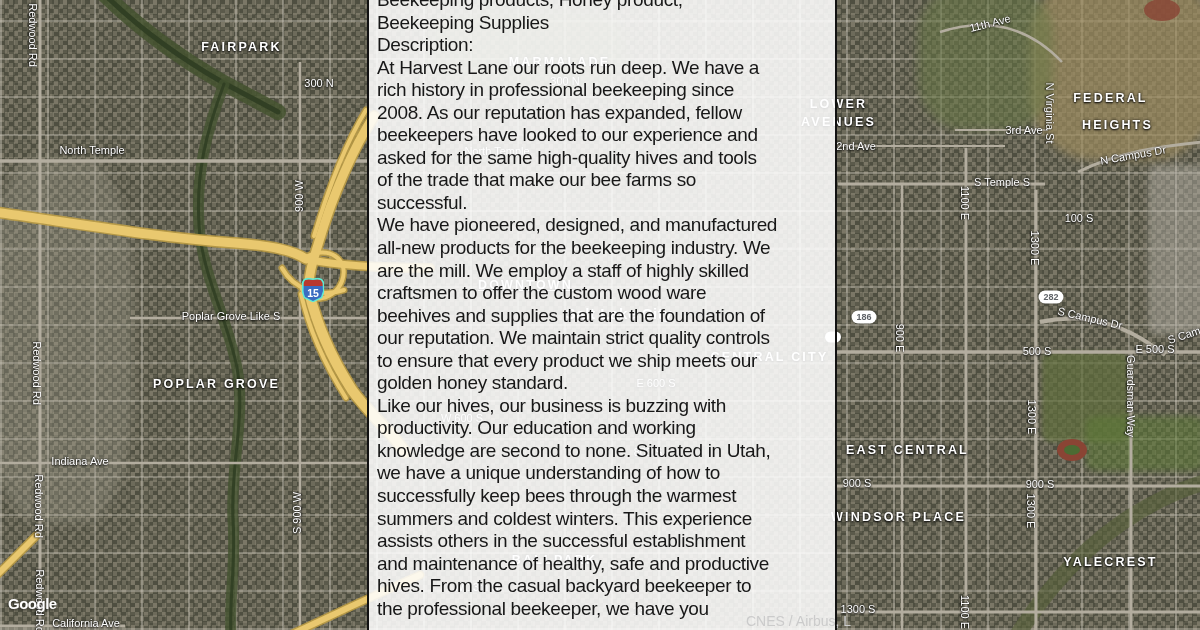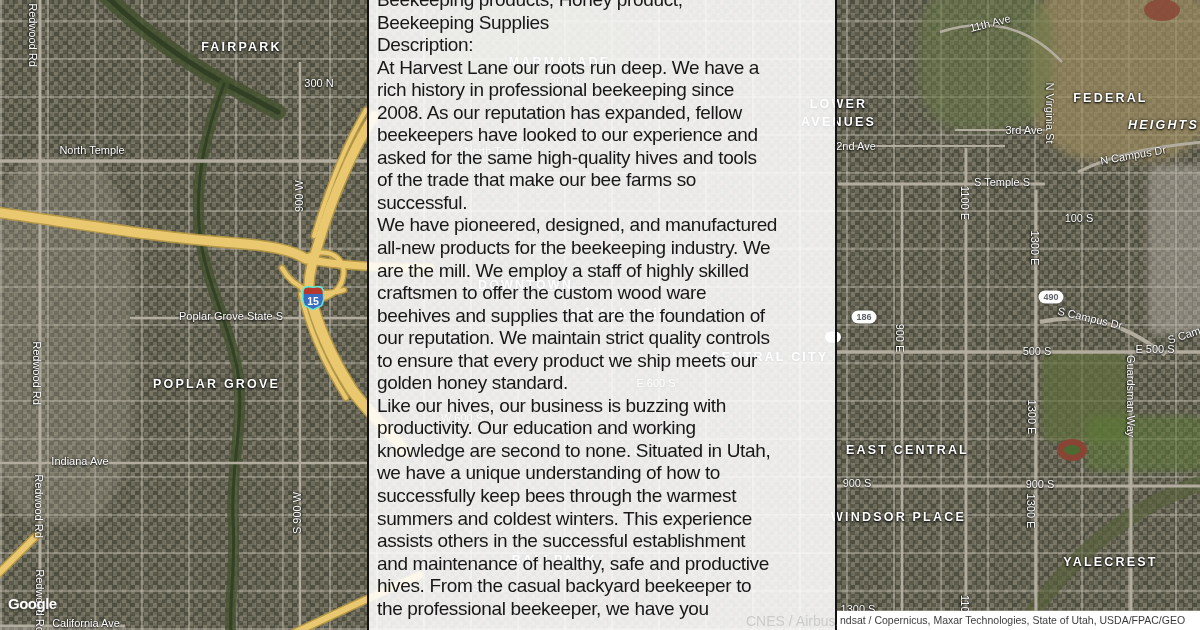--- a/index.html
+++ b/index.html
@@ -34,21 +34,21 @@
   .street,.vstreet,.ghost-street{font-size:11px;font-weight:400;
     text-shadow:0 1px 2px rgba(0,0,0,.95),0 0 2px rgba(0,0,0,.85);}
   .district,.ghost-district{font-size:12.5px;font-weight:700;letter-spacing:2.2px;
     text-shadow:0 1px 2px rgba(0,0,0,.95),0 0 3px rgba(0,0,0,.85);padding-left:19px;}
   .ghost-city{font-size:15px;font-weight:600;letter-spacing:.6px;
     text-shadow:0 1px 2px rgba(0,0,0,.9);}
   .badge{font-size:9px;line-height:11px;color:#5f6368;background:#fff;padding:1px 5px;
     border-radius:8px;box-shadow:0 0 2px rgba(0,0,0,.45);font-weight:700;min-width:6px;min-height:9px;text-align:center;}
   .shield{width:23px;height:25px;background:#5eead4;padding:1.5px;box-sizing:border-box;
     clip-path:polygon(50% 100%,10% 82%,0 55%,2% 18%,10% 6%,28% 0,50% 4%,72% 0,90% 6%,98% 18%,100% 55%,90% 82%);
-    display:block;margin-top:8px;}
+    display:block;}
   .shield-in{display:flex;align-items:center;justify-content:center;width:100%;height:100%;
     clip-path:polygon(50% 100%,10% 82%,0 55%,2% 18%,10% 6%,28% 0,50% 4%,72% 0,90% 6%,98% 18%,100% 55%,90% 82%);
     background:linear-gradient(180deg,#b9382e 0 6.5px,#3a6cc0 6.5px);
     color:#fff;font-size:10.5px;font-weight:700;padding-top:5px;box-sizing:border-box;}
 
   
   .overlay-panel{position:absolute;left:367px;top:0;width:466px;height:630px;z-index:10;
     background:rgba(255,255,255,.87);
     border-left:2px solid #121212;border-right:2px solid #121212;overflow:hidden;}
   .panel-text{margin-top:-11px;padding:0 8px;font-size:19px;line-height:22.55px;
@@ -144,21 +144,21 @@
 
   <div id="map-labels">
       <span class="lbl vstreet" style="left: 33px; top: 35px; transform: translate(-50%, -50%) rotate(90deg);">Redwood Rd</span>
       <span class="lbl district" style="left: 232px; top: 47px; transform: translate(-50%, -50%);">FAIRPARK</span>
       <span class="lbl street" style="left: 319px; top: 83px; transform: translate(-50%, -50%);">300 N</span>
       <span class="lbl street" style="left: 92px; top: 150px; transform: translate(-50%, -50%);">North Temple</span>
       <span class="lbl vstreet" style="left: 299px; top: 196px; transform: translate(-50%, -50%) rotate(-90deg);">900 W</span>
       <span class="lbl shield" style="left: 313px; top: 290px; transform: translate(-50%, -50%);">
         <span class="shield-in">15</span>
       </span>
-      <span class="lbl street" style="left: 231px; top: 316px; transform: translate(-50%, -50%);">Poplar Grove State S</span>
+      <span class="lbl street" style="left: 231px; top: 316px; transform: translate(-50%, -50%);">Poplar Grove Like S</span>
       <span class="lbl vstreet" style="left: 37px; top: 373px; transform: translate(-50%, -50%) rotate(90deg);">Redwood Rd</span>
       <span class="lbl district" style="left: 207px; top: 384px; transform: translate(-50%, -50%); text-align: right;">POPLAR GROVE</span>
       <span class="lbl street" style="left: 80px; top: 461px; transform: translate(-50%, -50%);">Indiana Ave</span>
       <span class="lbl vstreet" style="left: 39px; top: 506px; transform: translate(-50%, -50%) rotate(90deg);">Redwood Rd</span>
       <span class="lbl vstreet" style="left: 297px; top: 513px; transform: translate(-50%, -50%) rotate(-90deg);">S 900 W</span>
       <span class="lbl vstreet" style="left: 40px; top: 601px; transform: translate(-50%, -50%) rotate(90deg);">Redwood Rd</span>
       <span class="lbl street" style="left: 86px; top: 623px; transform: translate(-50%, -50%);">California Ave</span>
       <span class="lbl ghost-district" style="left: 550px; top: 62px; transform: translate(-50%, -50%);">MARMALADE</span>
       <span class="lbl ghost-street" style="left: 565px; top: 81px; transform: translate(-50%, -50%);">300 N</span>
       <span class="lbl ghost-street" style="left: 497px; top: 151px; transform: translate(-50%, -50%);">North Temple</span>
@@ -170,29 +170,29 @@
       <span class="lbl ghost-street" style="left: 432px; top: 450px; transform: translate(-50%, -50%);">800 S</span>
       <span class="lbl ghost-street" style="left: 648px; top: 452px; transform: translate(-50%, -50%);">800 S</span>
       <span class="lbl ghost-district" style="left: 545px; top: 560px; transform: translate(-50%, -50%);">BALLPARK</span>
       <span class="lbl ghost-street" style="left: 476px; top: 587px; transform: translate(-50%, -50%);">W 13th S</span>
       <span class="lbl ghost-street" style="left: 650px; top: 611px; transform: translate(-50%, -50%);">1300 S</span>
       <span class="lbl street" style="left: 990px; top: 23px; transform: translate(-50%, -50%) rotate(-14deg);">11th Ave</span>
       <span class="lbl district" style="left: 829px; top: 104px; transform: translate(-50%, -50%); text-align: right;">LOWER</span>
       <span class="lbl district" style="left: 829px; top: 122px; transform: translate(-50%, -50%);">AVENUES</span>
       <span class="lbl vstreet" style="left: 1050px; top: 113px; transform: translate(-50%, -50%) rotate(90deg);">N Virginia St</span>
       <span class="lbl district" style="left: 1101px; top: 98px; transform: translate(-50%, -50%);">FEDERAL</span>
-      <span class="lbl district" style="left: 1154px; top: 125px; transform: translate(-50%, -50%); font-style: italic;">HEIGHTS</span>
+      <span class="lbl district" style="left: 1108px; top: 125px; transform: translate(-50%, -50%);">HEIGHTS</span>
       <span class="lbl street" style="left: 1024px; top: 130px; transform: translate(-50%, -50%);">3rd Ave</span>
       <span class="lbl street" style="left: 856px; top: 146px; transform: translate(-50%, -50%);">2nd Ave</span>
       <span class="lbl street" style="left: 1133px; top: 155px; transform: translate(-50%, -50%) rotate(-10deg);">N Campus Dr</span>
       <span class="lbl street" style="left: 1002px; top: 182px; transform: translate(-50%, -50%);">S Temple S</span>
       <span class="lbl vstreet" style="left: 965px; top: 203px; transform: translate(-50%, -50%) rotate(90deg);">1100 E</span>
       <span class="lbl street" style="left: 1079px; top: 218px; transform: translate(-50%, -50%);">100 S</span>
       <span class="lbl vstreet" style="left: 1035px; top: 248px; transform: translate(-50%, -50%) rotate(90deg);">1300 E</span>
-      <span class="lbl badge" style="left: 1051px; top: 297px; transform: translate(-50%, -50%);">490</span>
+      <span class="lbl badge" style="left: 1051px; top: 297px; transform: translate(-50%, -50%);">282</span>
       <span class="lbl badge" style="left: 864px; top: 317px; transform: translate(-50%, -50%);">186</span>
       <span class="lbl street" style="left: 1090px; top: 318px; transform: translate(-50%, -50%) rotate(13deg);">S Campus Dr</span>
       <span class="lbl street" style="left: 1187px; top: 334px; transform: translate(-50%, -50%) rotate(-18deg);">S Camp</span>
       <span class="lbl vstreet" style="left: 900px; top: 338px; transform: translate(-50%, -50%) rotate(90deg);">900 E</span>
       <span class="lbl street" style="left: 1037px; top: 351px; transform: translate(-50%, -50%);">500 S</span>
       <span class="lbl street" style="left: 1155px; top: 349px; transform: translate(-50%, -50%);">E 500 S</span>
       <span class="lbl badge" style="left: 833px; top: 337px; transform: translate(-50%, -50%);"></span>
       <span class="lbl vstreet" style="left: 1131px; top: 396px; transform: translate(-50%, -50%) rotate(90deg);">Guardsman Way</span>
       <span class="lbl vstreet" style="left: 1032px; top: 417px; transform: translate(-50%, -50%) rotate(90deg);">1300 E</span>
       <span class="lbl district" style="left: 898px; top: 450px; transform: translate(-50%, -50%);">EAST CENTRAL</span>
@@ -231,14 +231,13 @@
 successfully keep bees through the warmest
 summers and coldest winters. This experience
 assists others in the successful establishment
 and maintenance of healthy, safe and productive
 hives. From the casual backyard beekeeper to
 the professional beekeeper, we have you</div>
   </div>
 
   <div class="google-logo">Google</div>
   <span class="attr-faint">CNES / Airbus, L</span>
-  <div class="attr-strip">ndsat / Copernicus, Maxar Technologies, State of Utah, USDA/FPAC/GEO</div>
 </div>
 
 </body></html>

